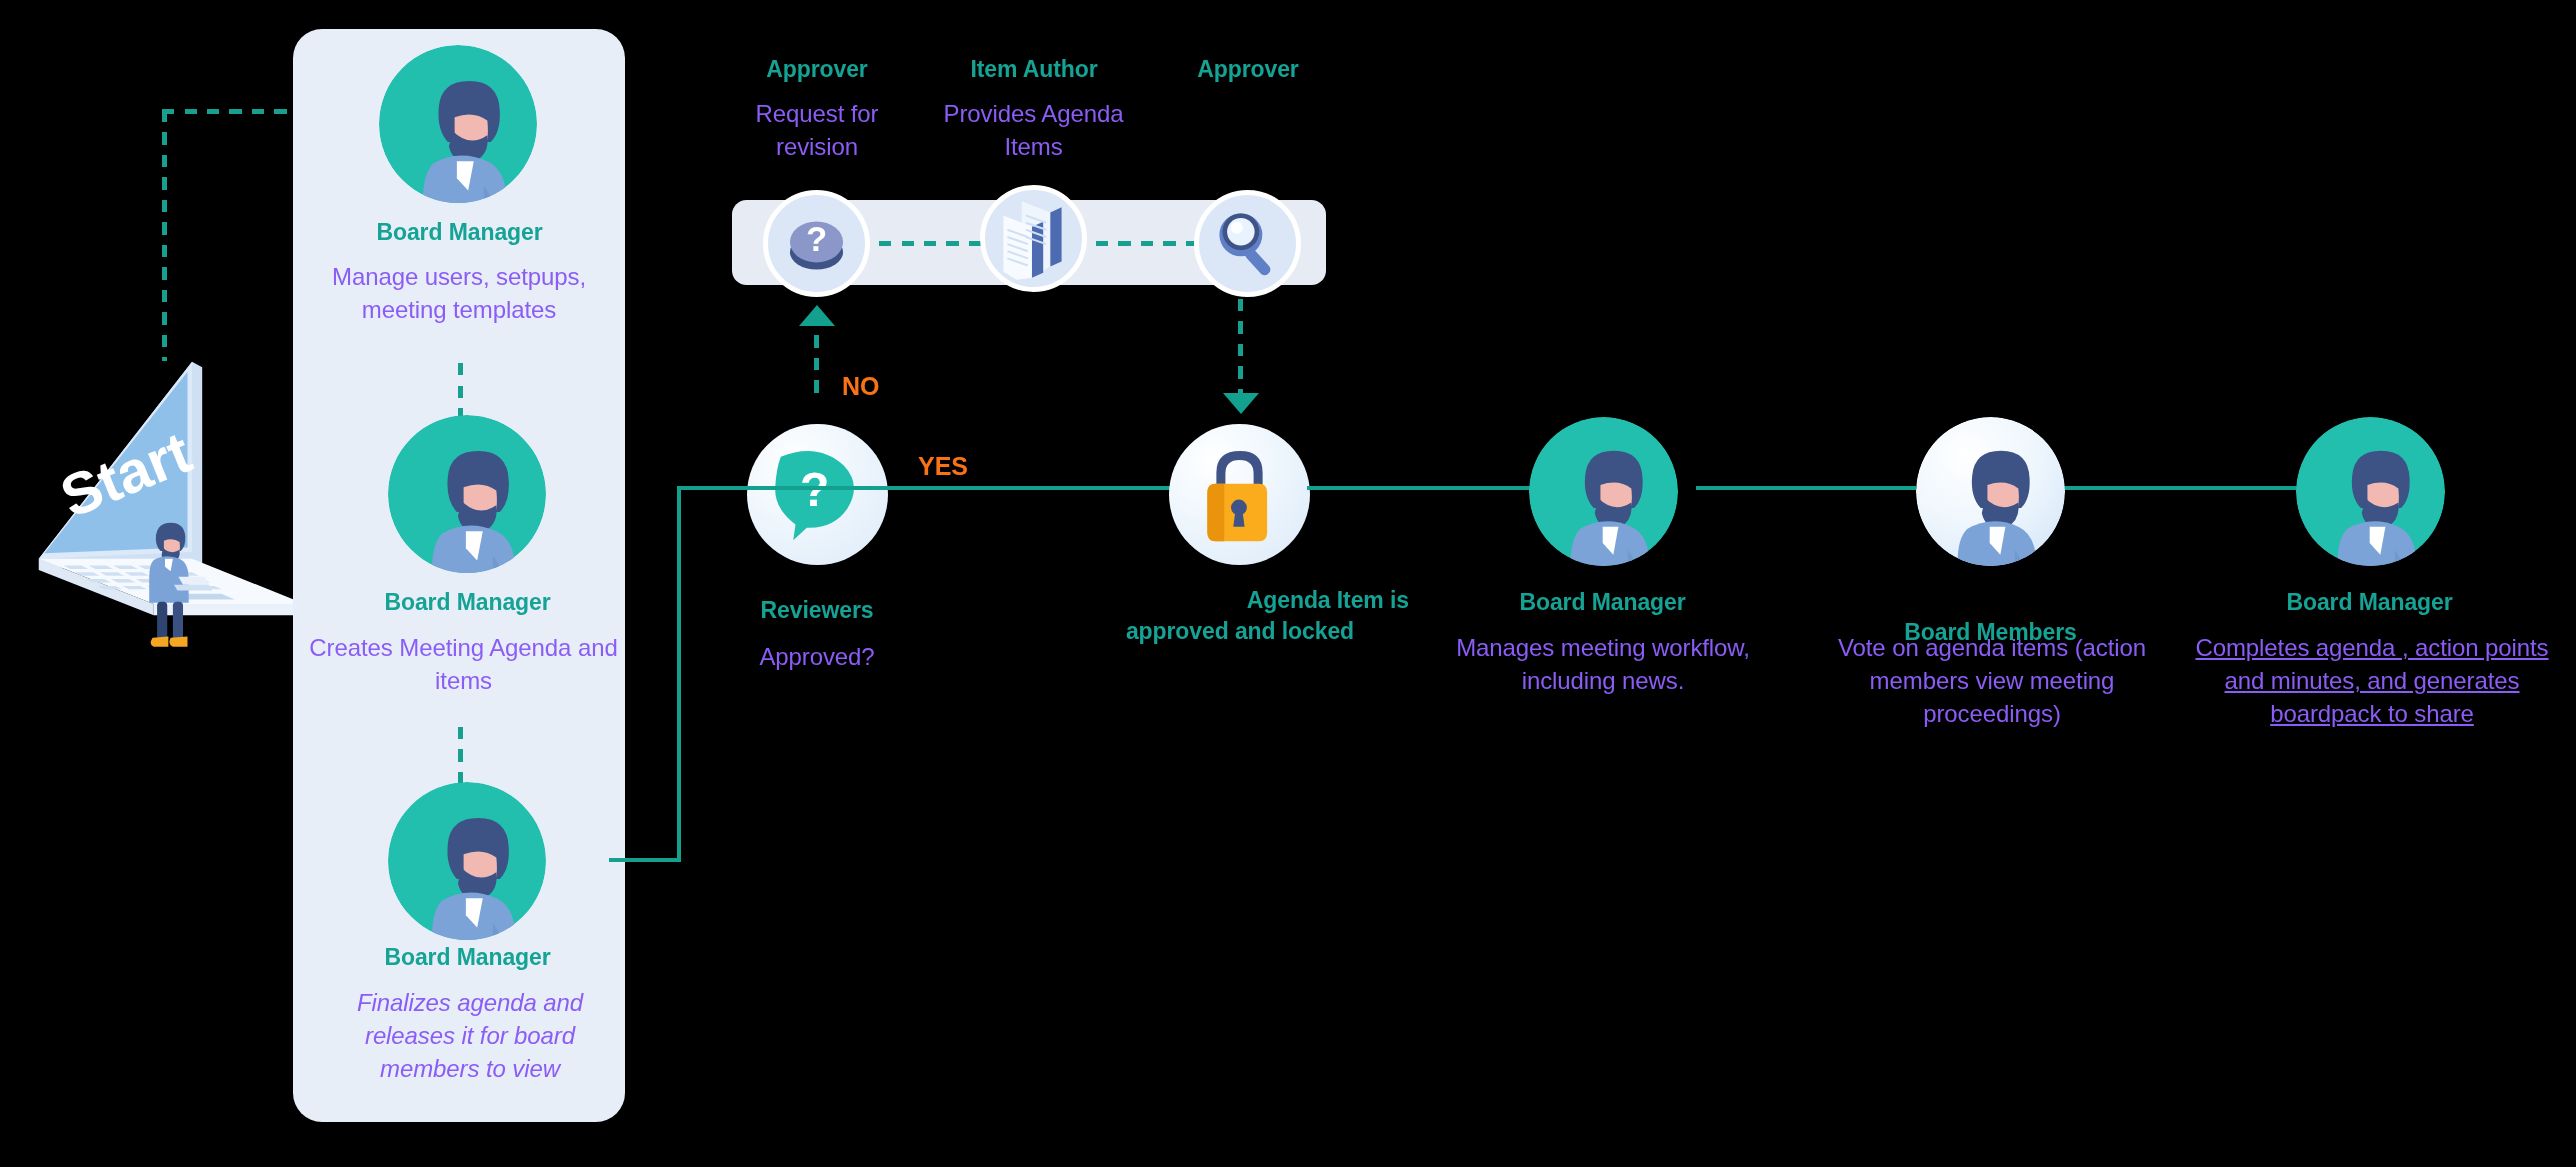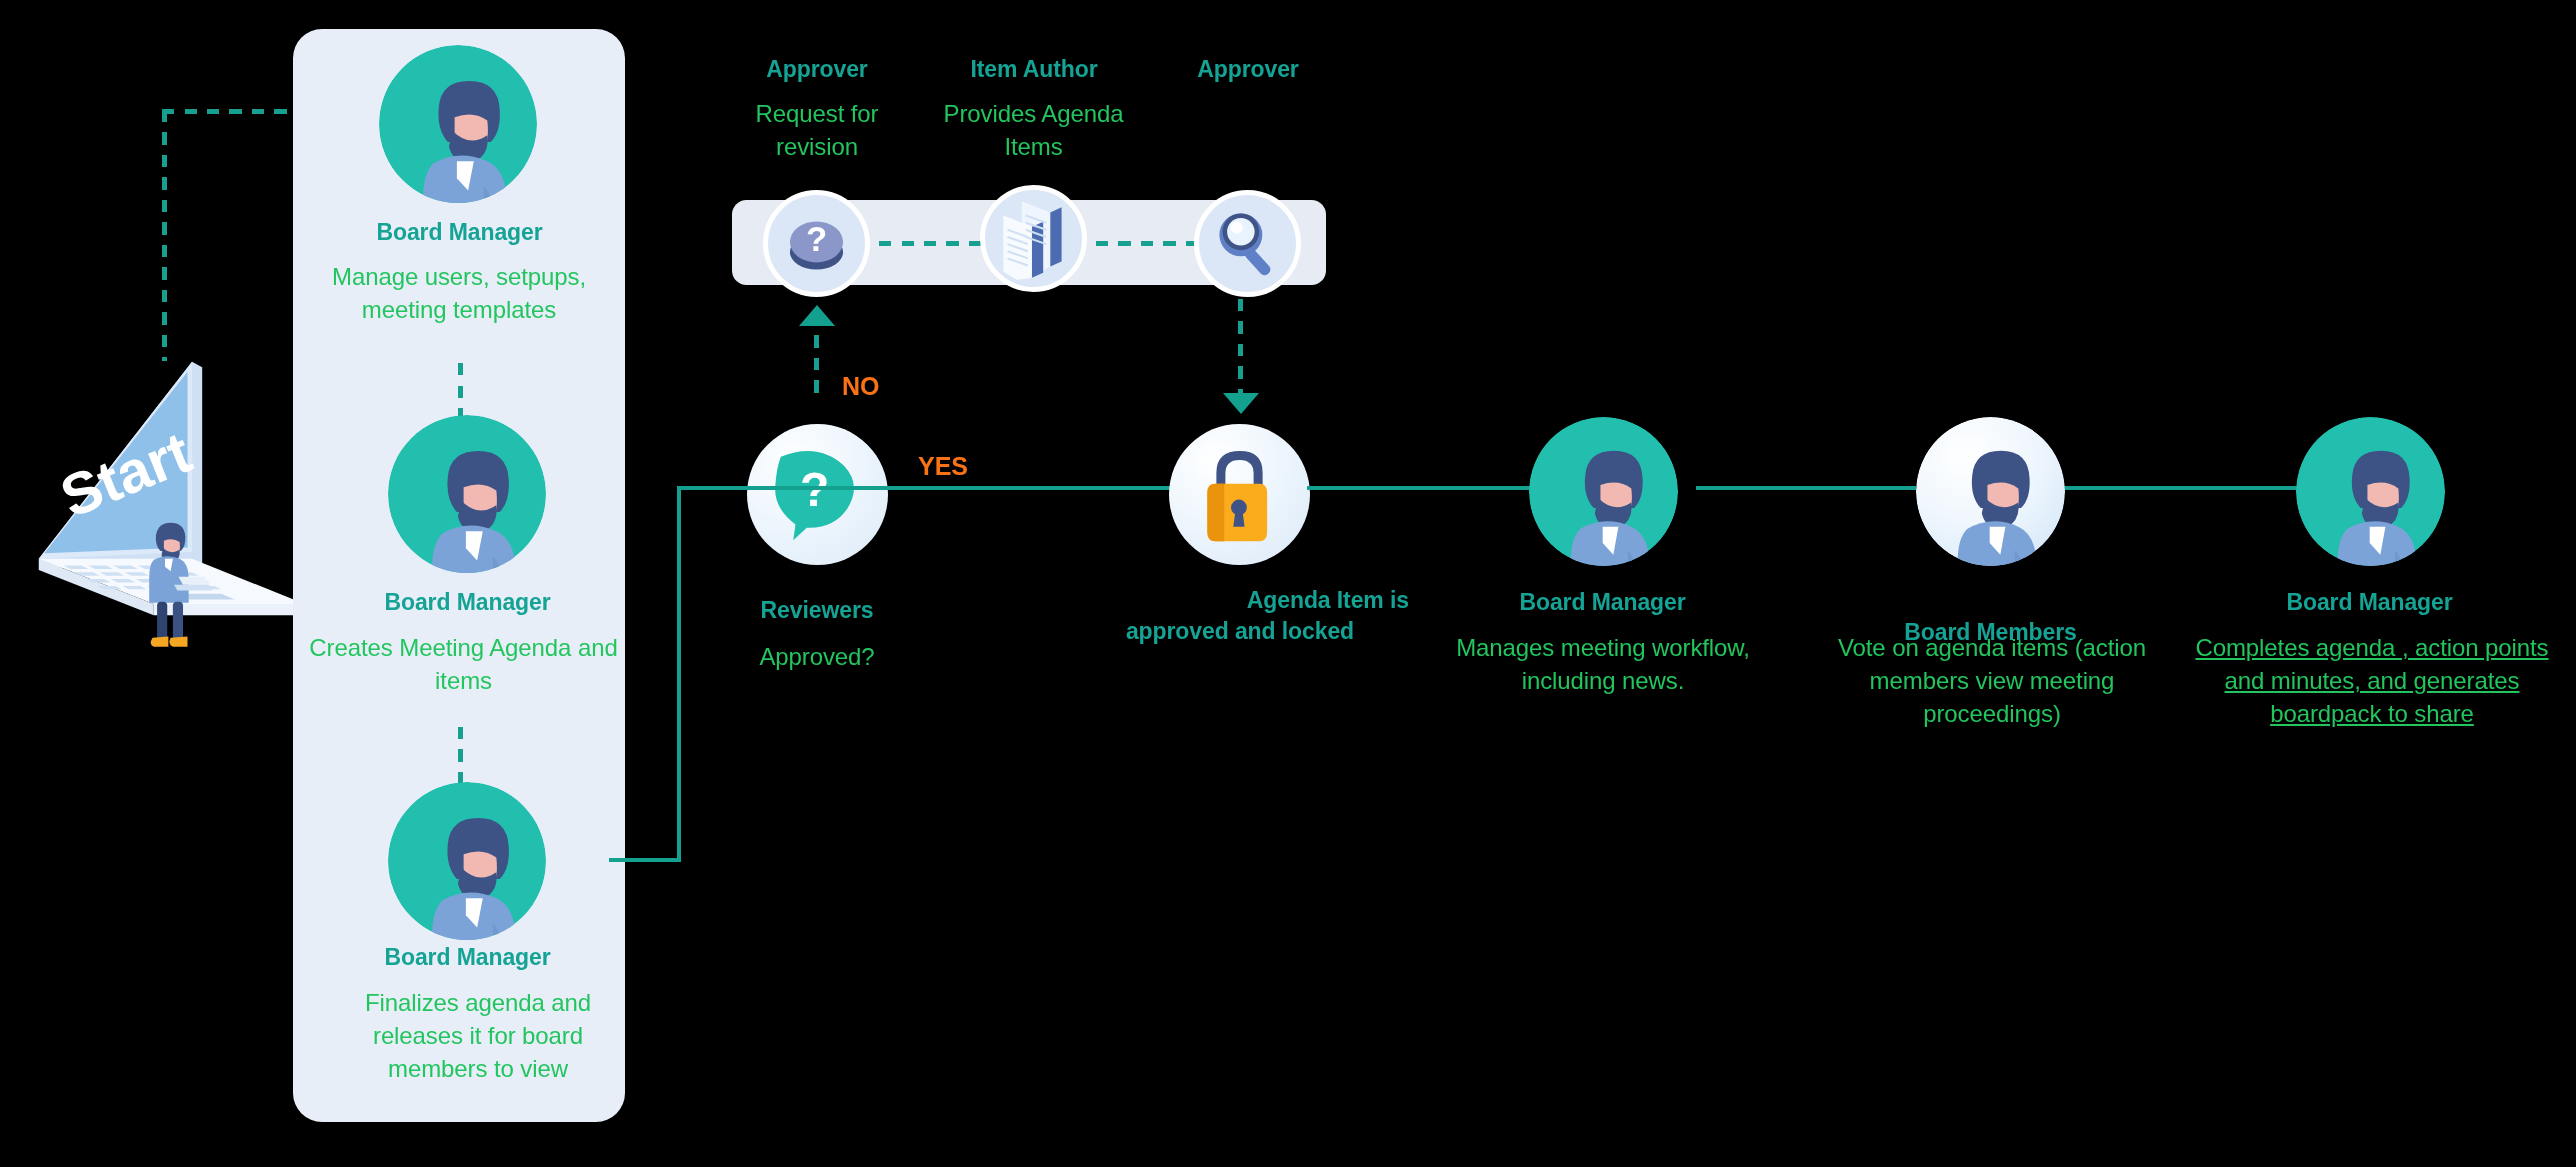--- a/index.html
+++ b/index.html
@@ -2,21 +2,21 @@
 <html style="font-size:9px"><head>
 <meta charset="utf-8">
 <style>
   html,body{margin:0;padding:0;background:#000;}
   body{width:2576px;height:1167px;position:relative;overflow:hidden;
        font-family:"Liberation Sans","DejaVu Sans",sans-serif;}
   #stage{position:absolute;left:0;top:0;width:2576px;height:1167px;background:#000;}
 
   .abs{position:absolute;}
   .ttl{color:#14a394;font-weight:bold;font-size:23px;line-height:1.18;text-align:center;letter-spacing:-0.1px;}
-  .dsc{color:#22c55e;font-size:24px;line-height:1.38;text-align:center;letter-spacing:-0.1px;}
+  .dsc{color:#8b5cf6;font-size:24px;line-height:1.38;text-align:center;letter-spacing:-0.1px;}
 
   
   #sidecard{left:293px;top:29px;width:332px;height:1093px;background:#e7eef8;border-radius:29px;}
 
   
   .av{border-radius:50%;overflow:hidden;position:absolute;}
   .av .bg{position:absolute;inset:0;border-radius:50%;}
   .av svg{position:absolute;left:0;top:0;width:100%;height:100%;}
 
   
@@ -144,21 +144,21 @@
       <path d="M134,128 q34,-12 58,6 q4,38 -8,56 q-26,16 -50,-6z" fill="#f2b9b2"></path>
       <path d="M130,152 q30,30 62,8 q4,34 -22,46 q-38,8 -46,-26z" fill="#3d5285"></path>
       <path d="M96,210 q46,-26 96,-4 q34,16 34,72 l0,62 -148,0 0,-66 q0,-46 18,-64z" fill="#7ba3d8"></path>
       <polygon points="138,206 168,206 158,258 138,236" fill="#ffffff"></polygon>
       <path d="M186,250 q22,26 20,88 l-20,0z" fill="#6d94cb" opacity=".7"></path>
       <path d="M168,300 q22,4 28,40 l-30,0z" fill="#2f4470"></path>
     </g>
       </svg>
   </div>
   <div class="abs ttl" style="left:307px;top:944px;width:321px;">Board Manager</div>
-  <div class="abs dsc" style="left:340px;top:986px;width:276px;">Finalizes agenda and releases it for board members to view</div>
+  <div class="abs dsc" style="left:332px;top:986px;width:276px;font-style:italic;">Finalizes agenda and releases it for board members to view</div>
 
   <div class="abs ttl" style="left:707px;top:56px;width:220px;">Approver</div>
   <div class="abs dsc" style="left:727px;top:97px;width:180px;">Request for revision</div>
 
   <div class="abs ttl" style="left:924px;top:56px;width:220px;">Item Author</div>
   <div class="abs dsc" style="left:932px;top:97px;width:203px;">Provides Agenda Items</div>
 
   <div class="abs ttl" style="left:1138px;top:56px;width:220px;">Approver</div>
 
   <div class="abs" id="pill"></div>

